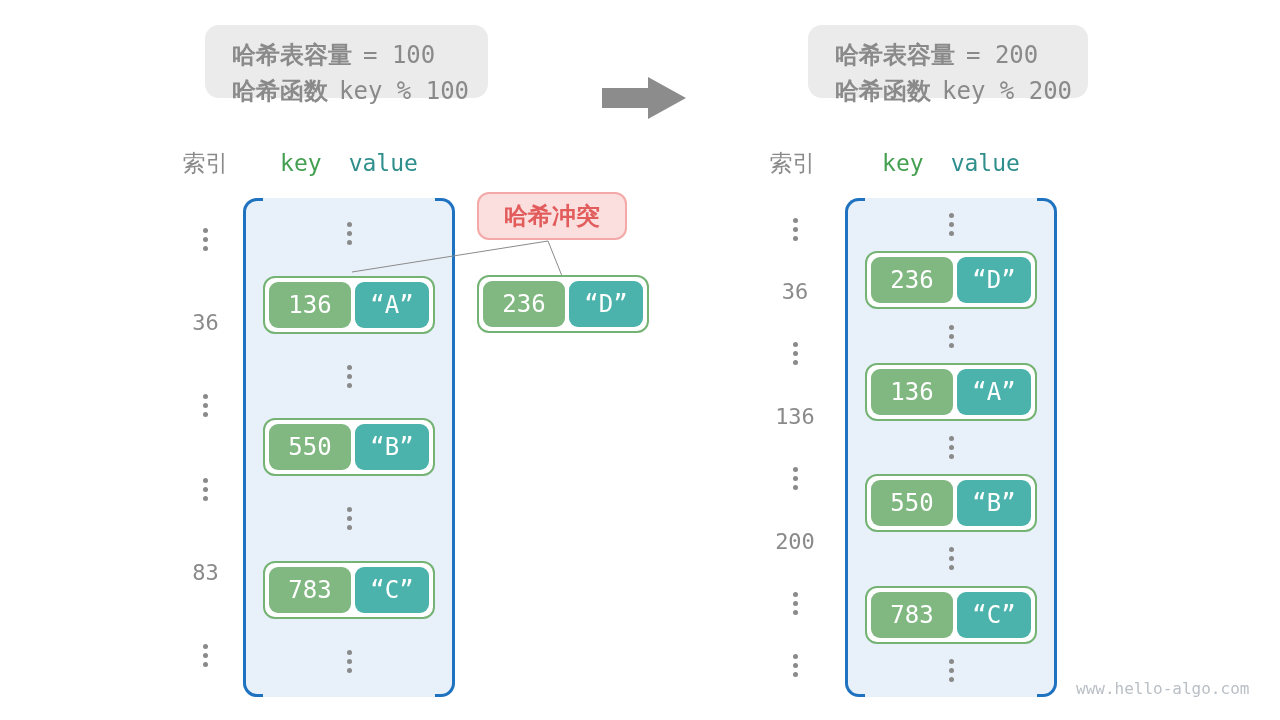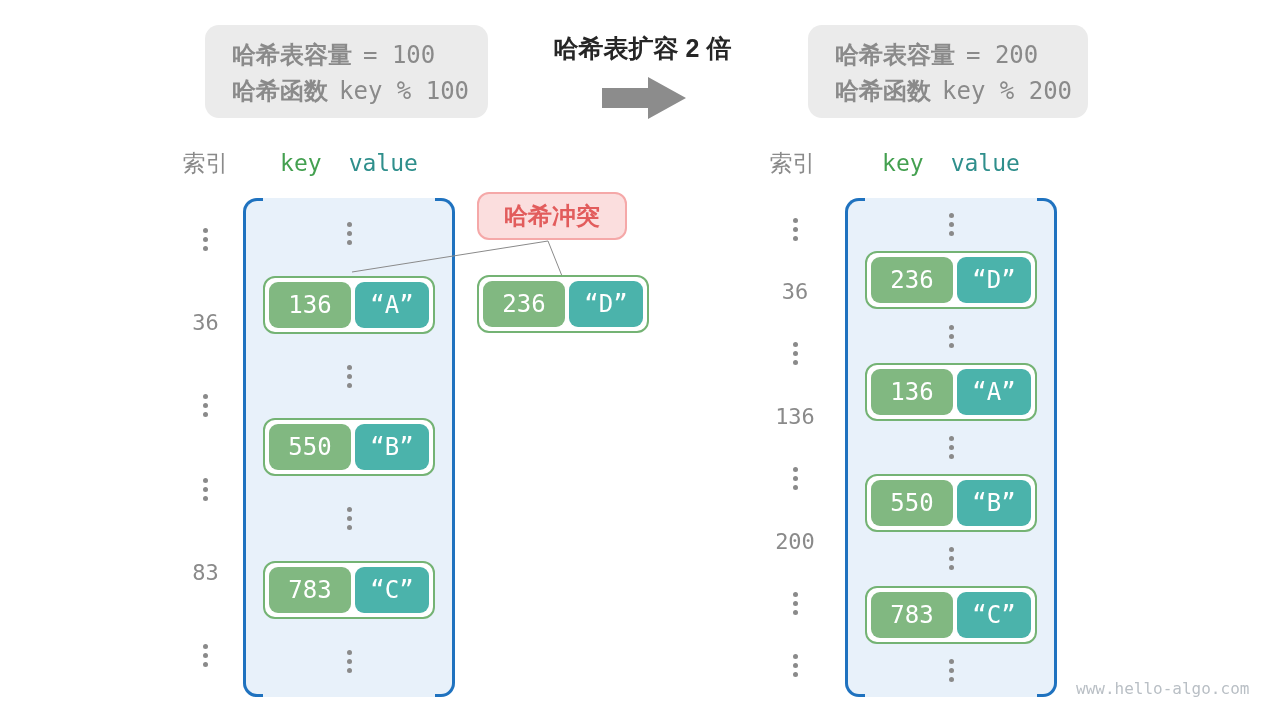--- a/index.html
+++ b/index.html
@@ -4,21 +4,21 @@
 <style>
   * { margin:0; padding:0; box-sizing:border-box; }
   html,body { background:#ffffff; }
   .canvas {
     position:relative; width:1280px; height:720px; background:#ffffff;
     font-family:"Liberation Sans", sans-serif; overflow:hidden;
   }
 
   
   .info-box {
-    position:absolute; width:283px; height:93px; background:#ebebeb;
+    position:absolute; width:283px; height:73px; background:#ebebeb;
     border-radius:14px; padding:12px 0 2px 27px; color:#8a8a8a;
   }
   .info-box.left  { left:205px; top:25px; }
   .info-box.right { left:808px; top:25px; width:280px; }
   .info-line { font-size:24px; line-height:35px; white-space:nowrap; }
   .info-line .cn { font-weight:bold; color:#8a8a8a; }
   .info-line .mv { font-family:"DejaVu Sans Mono", monospace; margin-left:11px; color:#8a8a8a; }
 
   
   .transform-title {
@@ -108,21 +108,20 @@
 
   <div class="info-box left">
     <div class="info-line">
       <span class="cn">哈希表容量</span><span class="mv">= 100</span>
     </div>
     <div class="info-line">
       <span class="cn">哈希函数</span><span class="mv">key % 100</span>
     </div>
   </div>
 
-  <div class="transform-title">哈希表扩容 2 倍</div>
   <svg class="arrow-svg" width="86" height="46">
     <polygon points="0,12 46,12 46,1 84,22 46,43 46,32 0,32" fill="#8c8c8c"></polygon>
   </svg>
 
   <div class="info-box right">
     <div class="info-line">
       <span class="cn">哈希表容量</span><span class="mv">= 200</span>
     </div>
     <div class="info-line">
       <span class="cn">哈希函数</span><span class="mv">key % 200</span>

